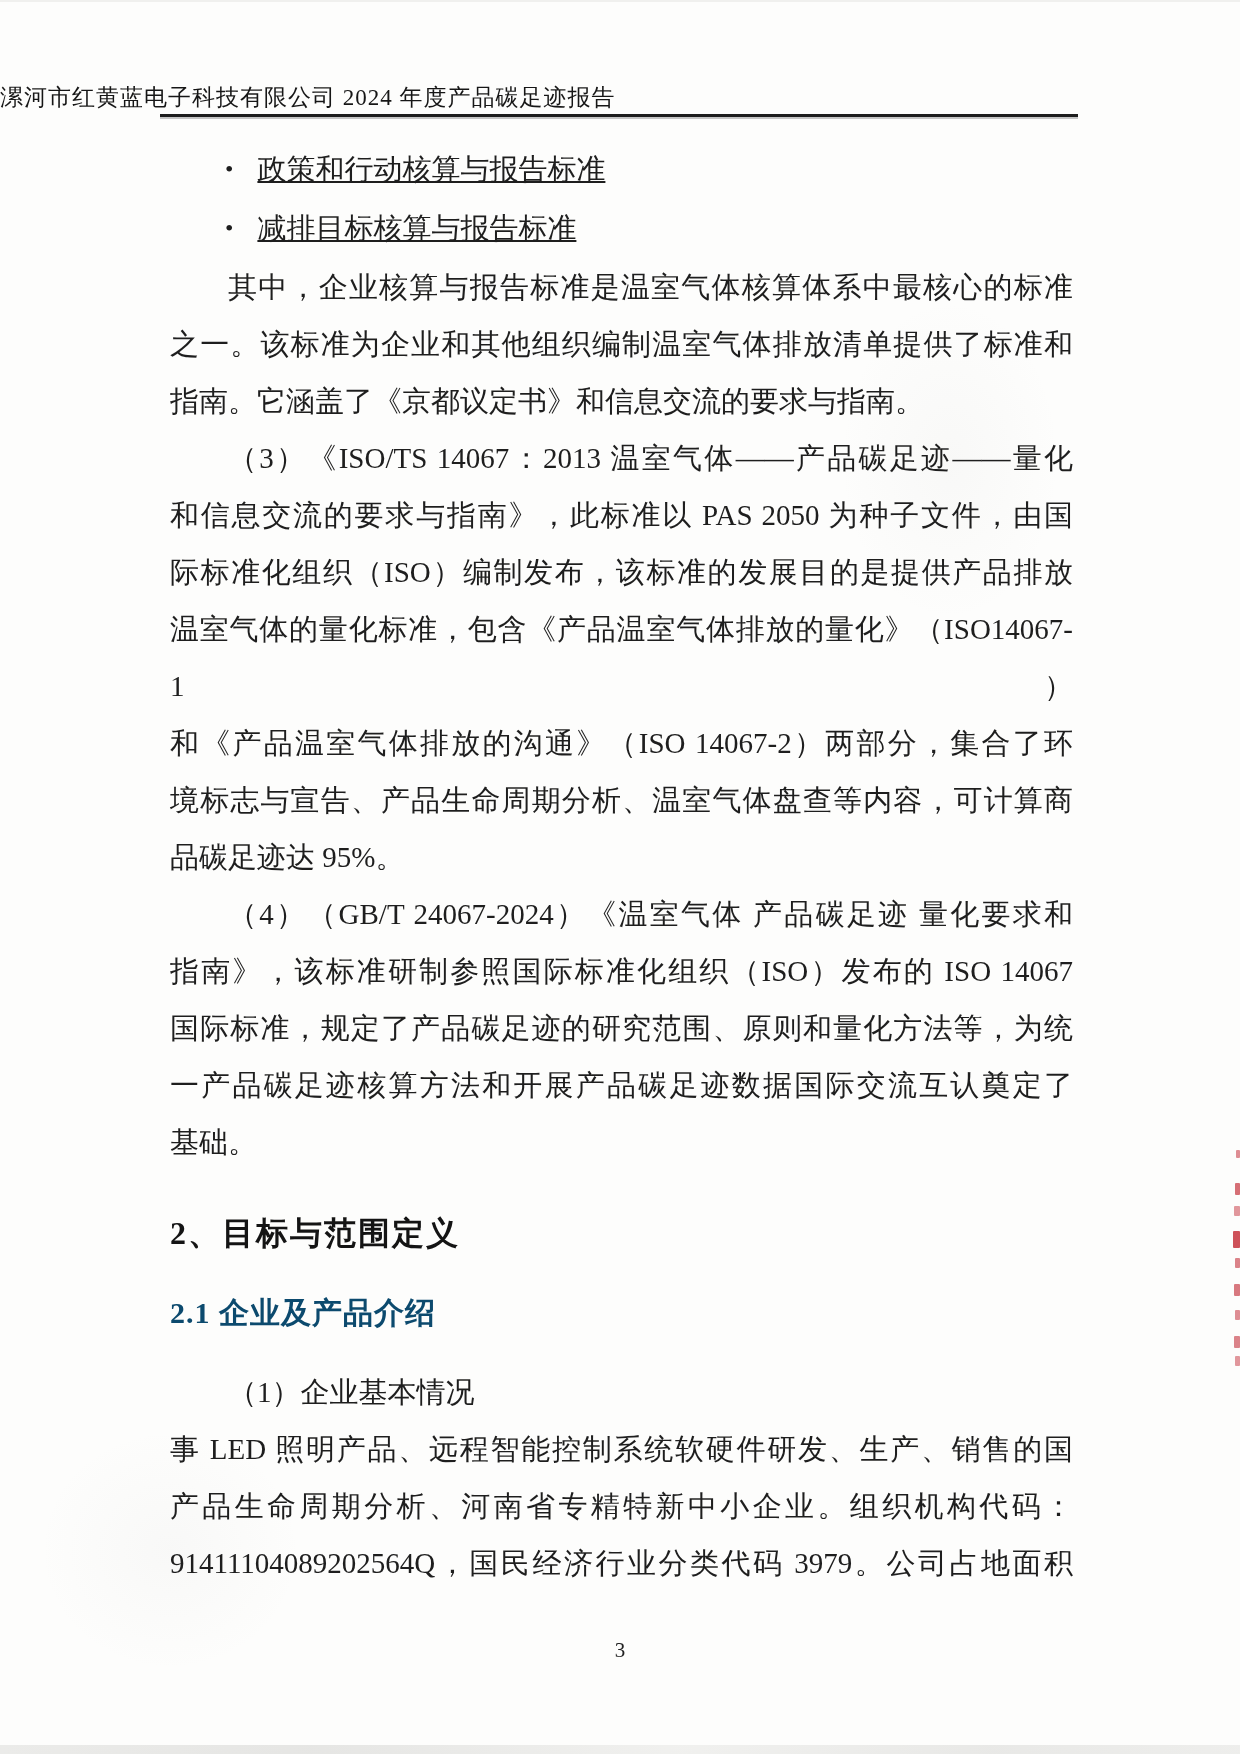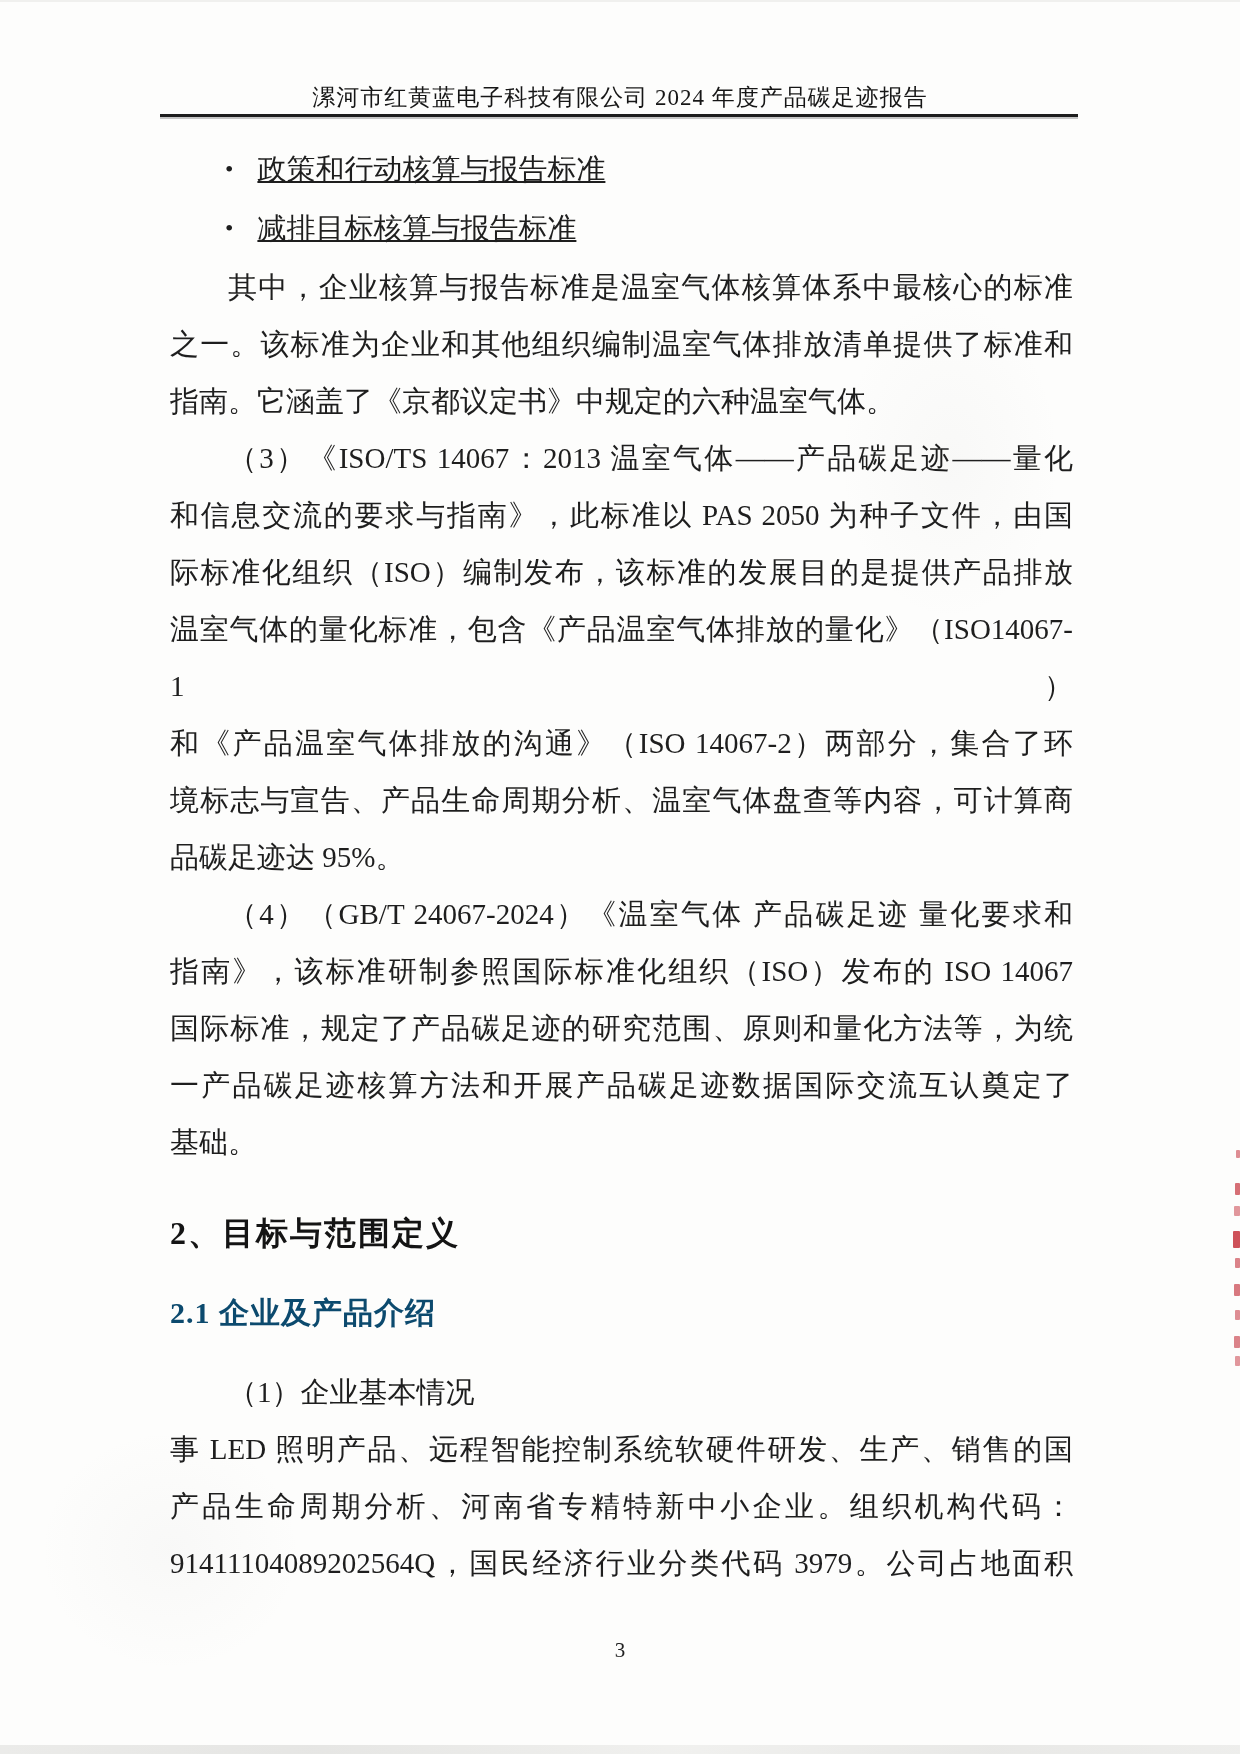--- a/index.html
+++ b/index.html
@@ -18,21 +18,21 @@
   }
   .smudge{position:absolute;pointer-events:none;}
   .smudge.a{top:300px;right:180px;width:220px;height:320px;
     background:radial-gradient(closest-side,rgba(160,160,158,0.05),rgba(160,160,158,0));}
   .smudge.b{top:1430px;left:40px;width:260px;height:240px;
     background:radial-gradient(closest-side,rgba(160,160,158,0.05),rgba(160,160,158,0));}
 
   
   .header-title{
     position:absolute;top:82px;left:0;width:100%;
-    text-align:center;font-size:23px;letter-spacing:1px;color:#161616;
+    text-align:left;font-size:23px;letter-spacing:1px;color:#161616;
   }
   .header-rule{
     position:absolute;top:114px;left:160px;width:918px;height:3px;
     background:#1d1d1d;box-shadow:0 2px 0 rgba(30,30,30,.25);
   }
 
   
   .content{
     position:absolute;top:141px;left:170px;width:903px;
     font-size:29px;line-height:57px;color:#1e1e1e;
@@ -83,21 +83,21 @@
     <div class="line bullet">
       <span class="marker">•</span><span>政策和行动核算与报告标准</span>
     </div>
     <div class="line bullet">
       <span class="marker">•</span><span>减排目标核算与报告标准</span>
     </div>
 
     <div>
       <div class="line indent">其中，企业核算与报告标准是温室气体核算体系中最核心的标准</div>
       <div class="line">之一。该标准为企业和其他组织编制温室气体排放清单提供了标准和</div>
-      <div class="line left">指南。它涵盖了《京都议定书》中规定的六种温室气体。</div>
+      <div class="line left">指南。它涵盖了《京都议定书》和信息交流的要求与指南。</div>
     </div>
 
     <div>
       <div class="line indent">（3）《ISO/TS 14067：2013 温室气体——产品碳足迹——量化</div>
       <div class="line">和信息交流的要求与指南》，此标准以 PAS 2050 为种子文件，由国</div>
       <div class="line">际标准化组织（ISO）编制发布，该标准的发展目的是提供产品排放</div>
       <div class="line">温室气体的量化标准，包含《产品温室气体排放的量化》（ISO14067-1）</div>
       <div class="line">和《产品温室气体排放的沟通》（ISO 14067-2）两部分，集合了环</div>
       <div class="line">境标志与宣告、产品生命周期分析、温室气体盘查等内容，可计算商</div>
       <div class="line left">品碳足迹达 95%。</div>

